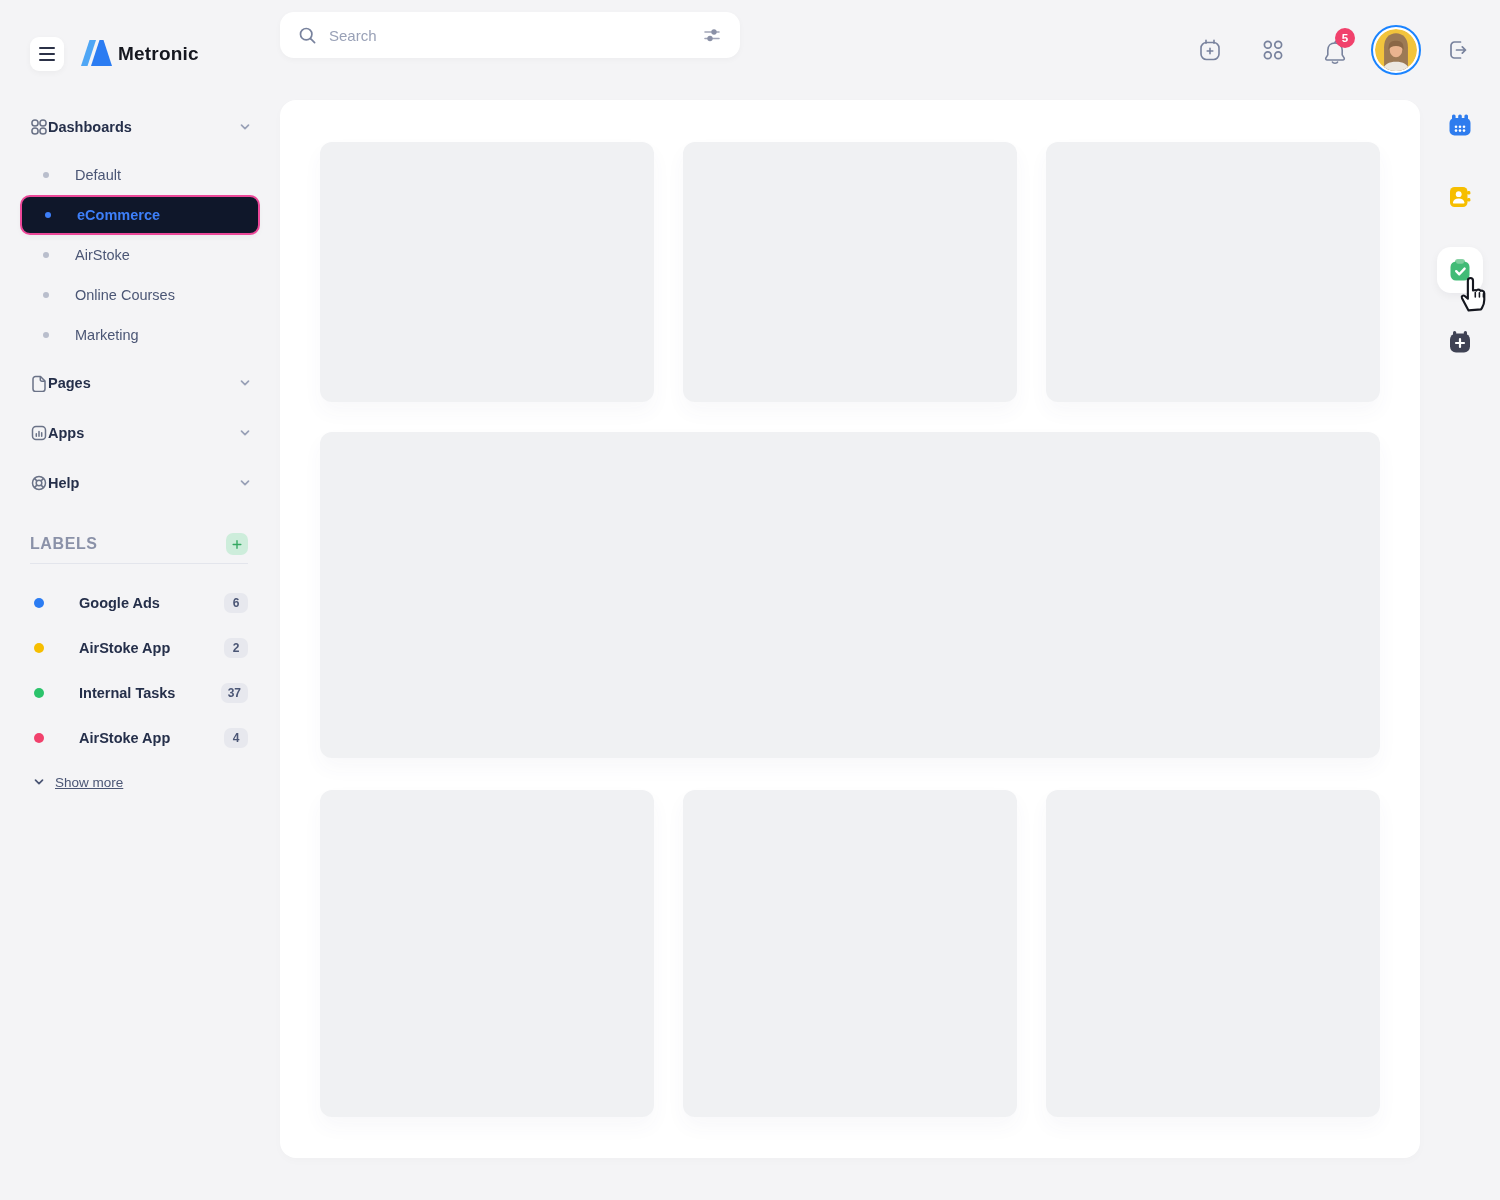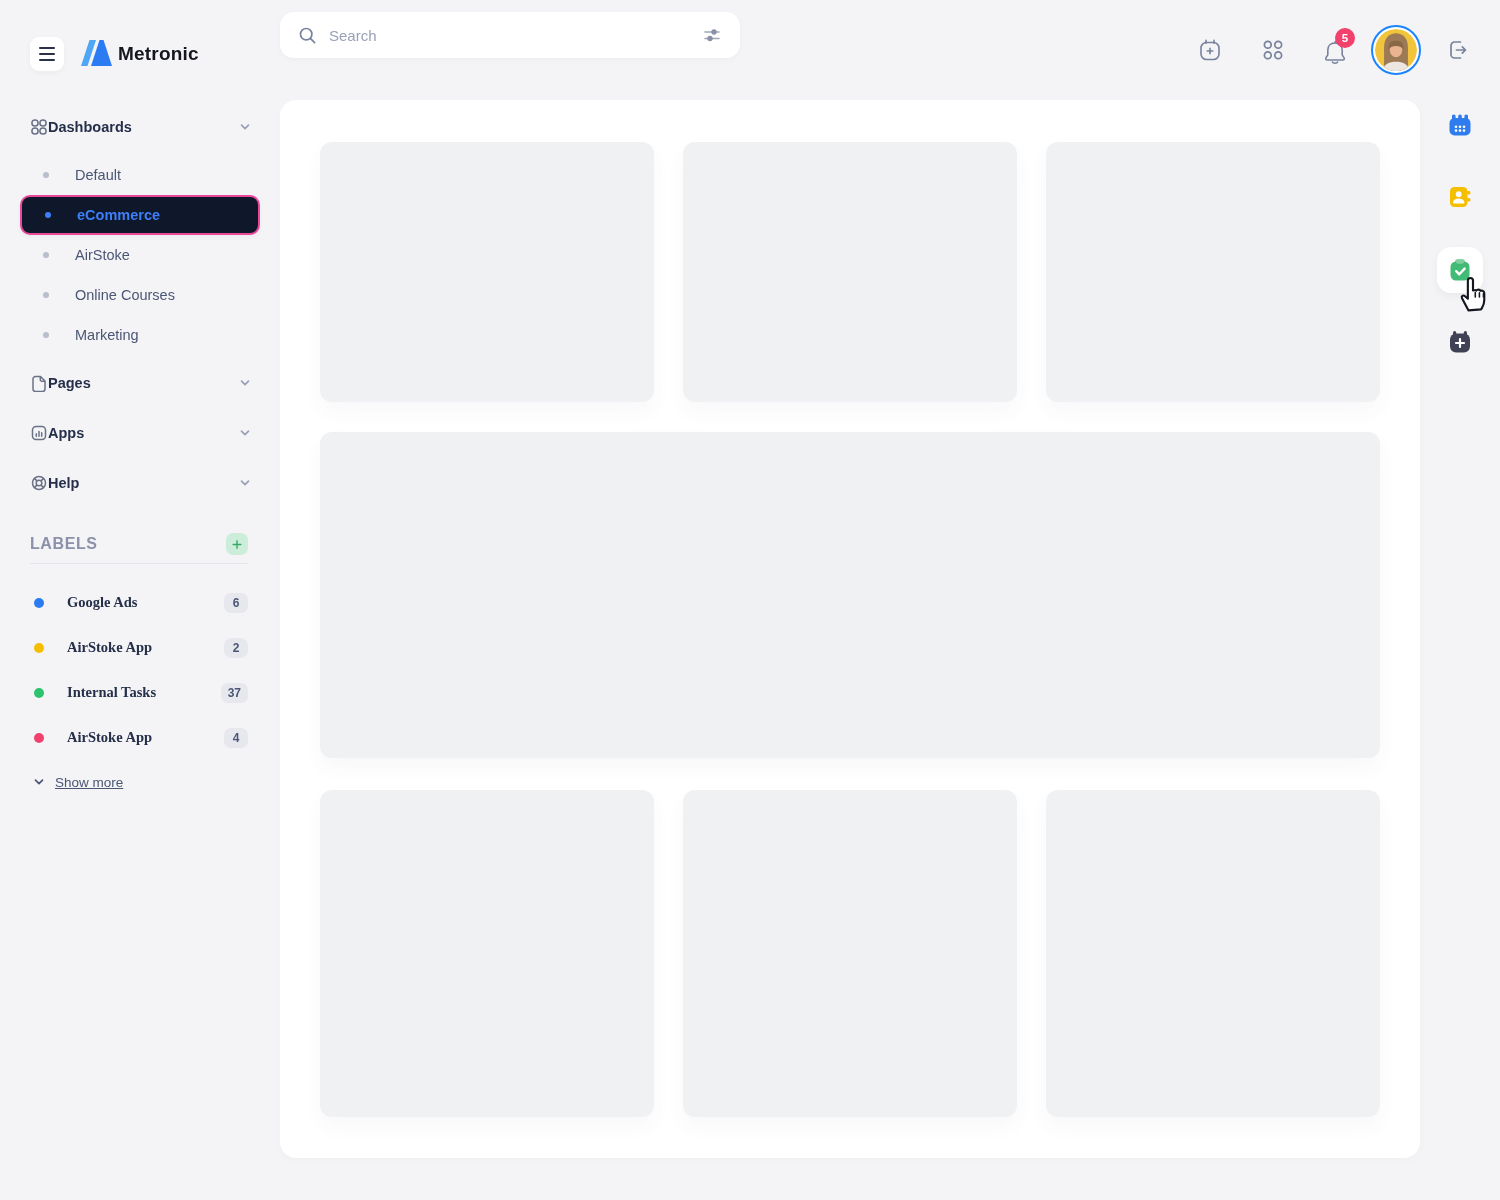--- a/index.html
+++ b/index.html
@@ -62,21 +62,21 @@
   .labels-title{font-size:16px;font-weight:600;letter-spacing:.6px;color:#8A91A8;flex:1;}
   .add-label-btn{
     width:22px;height:22px;border:none;border-radius:7px;background:#CDEDDB;cursor:pointer;
     display:flex;align-items:center;justify-content:center;line-height:0;
   }
   .divider{left:30px;top:563px;width:218px;height:1px;background:#E3E5EC;}
   .label-row{left:30px;width:218px;height:45px;display:flex;align-items:center;cursor:pointer;}
   .ldot{width:10px;height:10px;border-radius:50%;margin-left:4px;}
   .ldot.c0{background:#2B7CF2;} .ldot.c1{background:#F6BE00;}
   .ldot.c2{background:#2BC36B;} .ldot.c3{background:#F1416C;}
-  .llbl{margin-left:23px;font-size:14.5px;font-weight:600;color:#252F4A;flex:1;font-family:Liberation Serif, serif;}
+  .llbl{margin-left:35px;font-size:14.5px;font-weight:600;color:#252F4A;flex:1;}
   .count-badge{
     background:#E7E8EE;color:#4B5675;font-size:12px;font-weight:600;border-radius:7px;
     padding:3px 7px;min-width:10px;text-align:center;
   }
   .show-more{left:30px;top:768px;height:28px;display:flex;align-items:center;gap:9px;cursor:pointer;background:transparent;border:none;padding:0 0 0 2px;}
   .show-more span{font-size:13.5px;font-weight:500;color:#4B5675;text-decoration:underline;}
 
   
   .main-card{left:280px;top:100px;width:1140px;height:1058px;background:#fff;border-radius:16px;
     box-shadow:0 3px 10px rgba(20,25,38,.02);padding:42px 40px 0 40px;box-sizing:border-box;}

